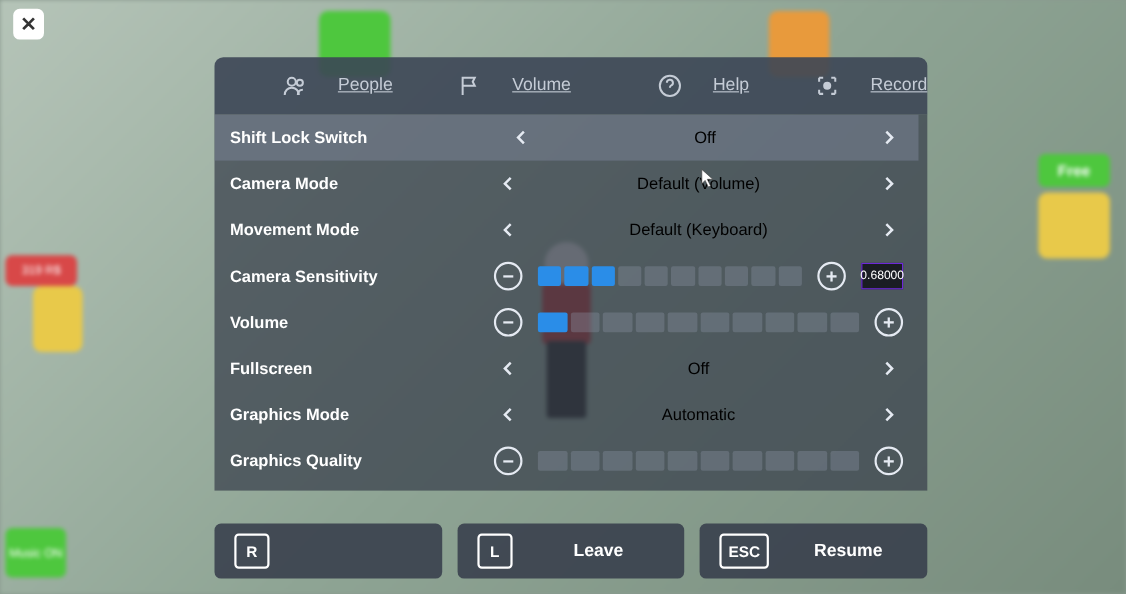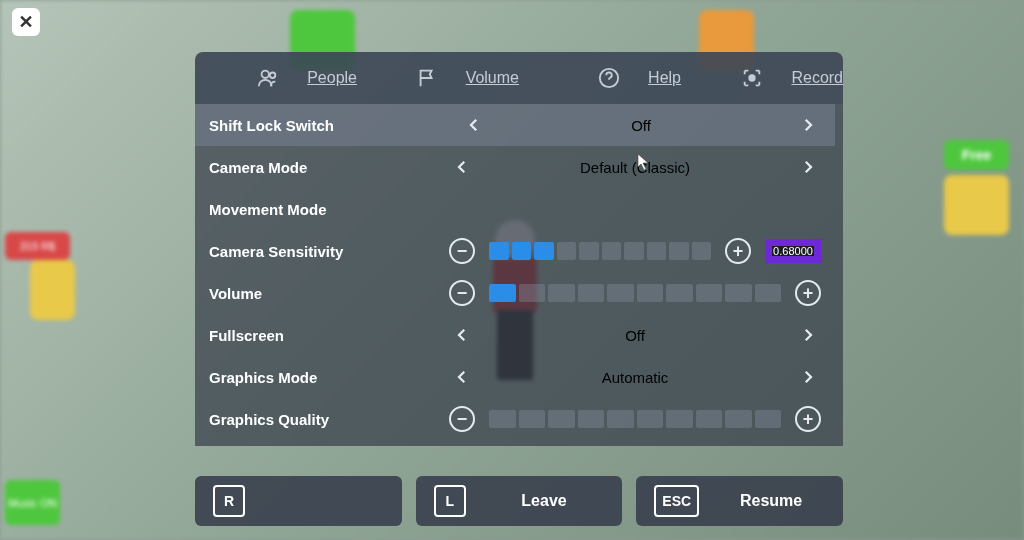--- a/index.html
+++ b/index.html
@@ -40,21 +40,21 @@
 .row-control { flex: 1; display: flex; align-items: center; gap: 8px; }
 
 .arrow-btn, .circ-btn { width: 26px; height: 26px; display: flex; align-items: center; justify-content: center; cursor: pointer; color: #e5eaf2; }
 .arrow-btn svg { width: 18px; height: 18px; fill: none; stroke: currentColor; stroke-width: 3; }
 .circ-btn { border: 2px solid #e5eaf2; border-radius: 50%; font-size: 18px; font-weight: bold; line-height: 1; }
 .sel-val { flex: 1; text-align: center; color: #000000; font-size: 15px; }
 
 .slider { flex: 1; display: flex; gap: 3px; align-items: center; padding: 0 6px; }
 .seg { flex: 1; height: 18px; background: rgba(140, 150, 165, 0.35); border-radius: 2px; }
 .seg.on { background: #2a8de8; }
-.num-box { width: 56px; height: 24px; background: #1a1d23; border: 7px solid #6d28d9; color: #fff; font-size: 11px; display: flex; align-items: center; justify-content: center; margin-left: 6px; }
+.num-box { width: 38px; height: 24px; background: #1a1d23; border: 1px solid #6d28d9; color: #fff; font-size: 11px; display: flex; align-items: center; justify-content: center; margin-left: 6px; }
 
 .cursor { position: absolute; top: 152px; left: 635px; width: 16px; height: 20px; z-index: 200; pointer-events: none; }
 .cursor svg { width: 16px; height: 20px; fill: #fff; }
 
 .footer { position: absolute; bottom: 14px; left: 195px; width: 648px; display: flex; gap: 14px; z-index: 50; }
 .fbtn { flex: 1; height: 50px; background: rgba(55, 62, 75, 0.88); border-radius: 6px; display: flex; align-items: center; gap: 18px; padding: 0 18px; color: #fff; cursor: pointer; }
 .key { min-width: 32px; height: 32px; border: 2px solid #fff; border-radius: 4px; display: flex; align-items: center; justify-content: center; font-weight: bold; font-size: 14px; padding: 0 6px; }
 .fbtn-label { flex: 1; text-align: center; font-weight: 600; font-size: 16px; }
 </style>
 </head>
@@ -139,31 +139,44 @@
       </div>
 
       <div class="row">
         <div class="row-label">Camera Mode</div>
         <div class="row-control">
           <div class="arrow-btn">
               <svg viewBox="0 0 24 24">
                 <polyline points="15 5 8 12 15 19"></polyline>
               </svg>
             </div>
-          <div class="sel-val">Default (Classic)</div>
+          <div class="sel-val">Default (Volume)</div>
           <div class="arrow-btn">
               <svg viewBox="0 0 24 24">
                 <polyline points="9 5 16 12 9 19"></polyline>
               </svg>
             </div>
         </div>
       </div>
 
       <div class="row">
         <div class="row-label">Movement Mode</div>
+        <div class="row-control">
+          <div class="arrow-btn">
+              <svg viewBox="0 0 24 24">
+                <polyline points="15 5 8 12 15 19"></polyline>
+              </svg>
+            </div>
+          <div class="sel-val">Default (Keyboard)</div>
+          <div class="arrow-btn">
+              <svg viewBox="0 0 24 24">
+                <polyline points="9 5 16 12 9 19"></polyline>
+              </svg>
+            </div>
+        </div>
       </div>
 
       <div class="row">
         <div class="row-label">Camera Sensitivity</div>
         <div class="row-control">
           <div class="circ-btn">−</div>
           <div class="slider">
               <div class="seg on"></div>
               <div class="seg on"></div>
               <div class="seg on"></div>

